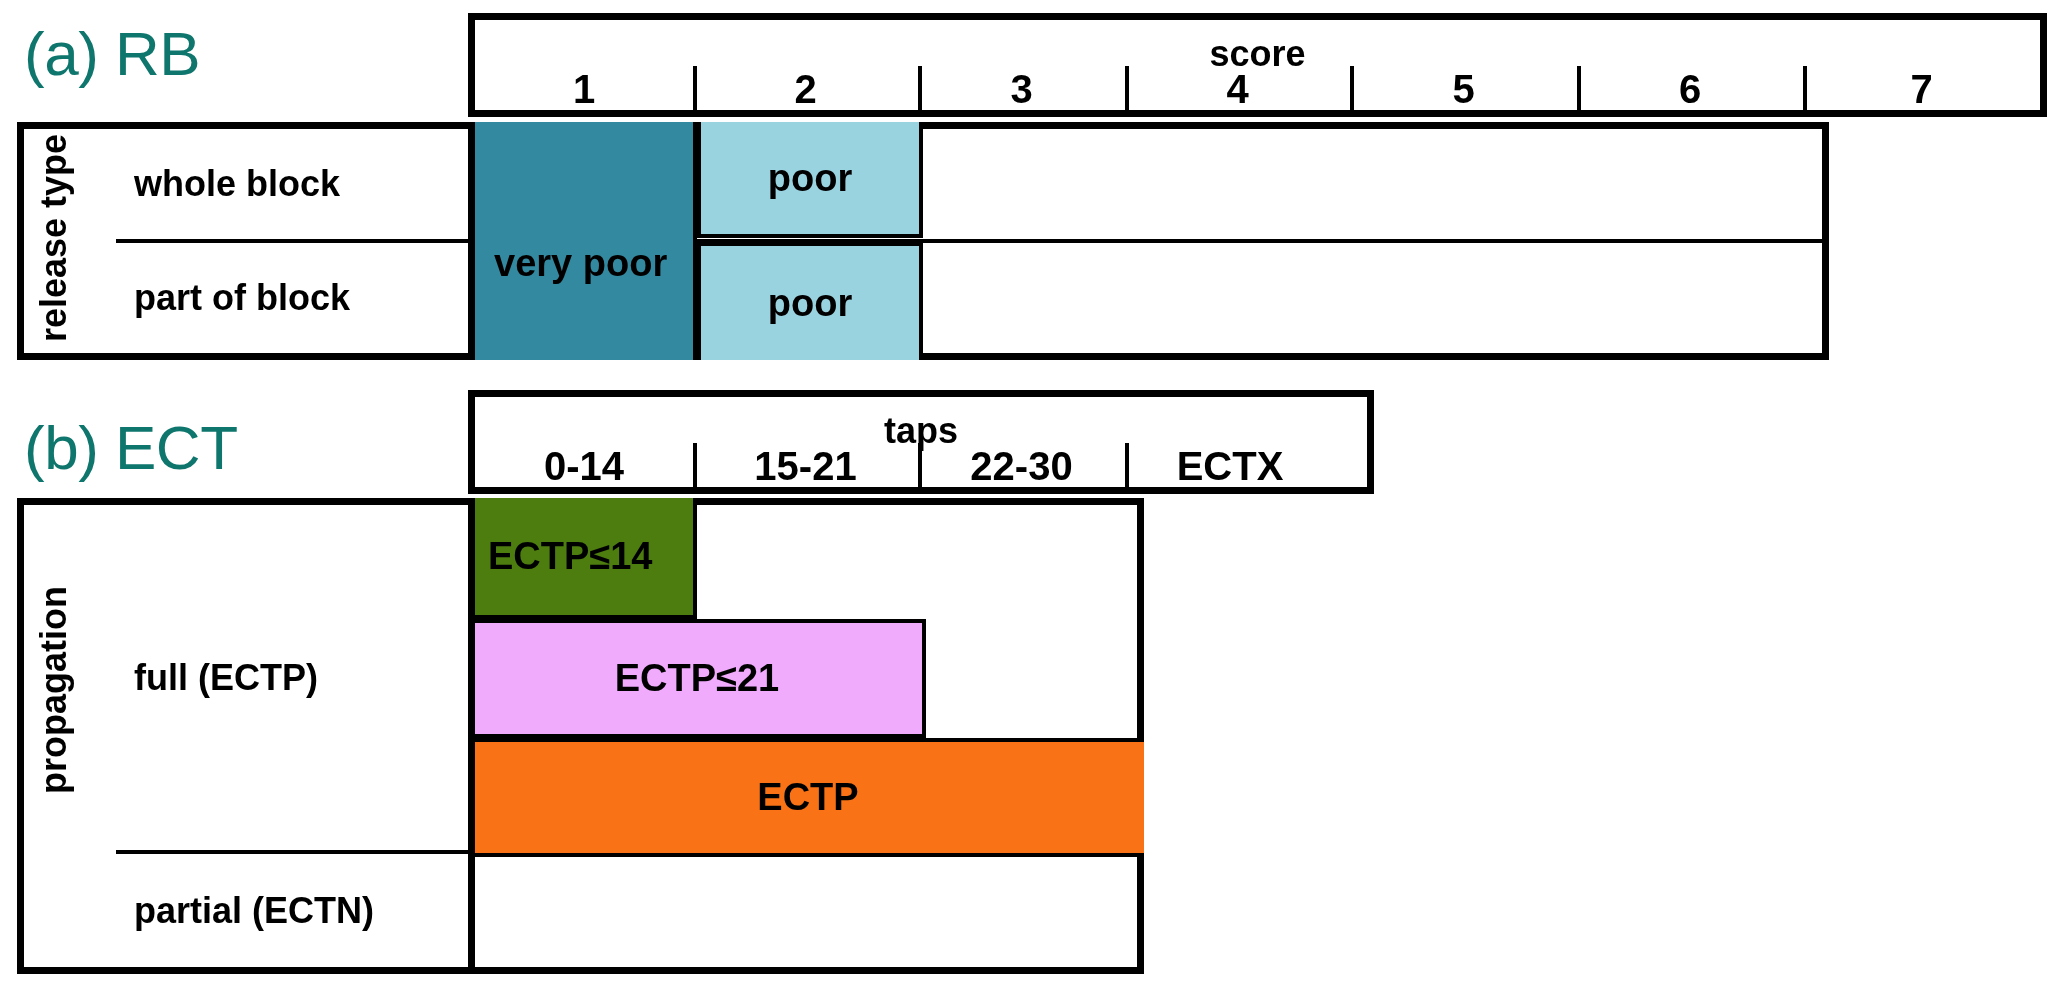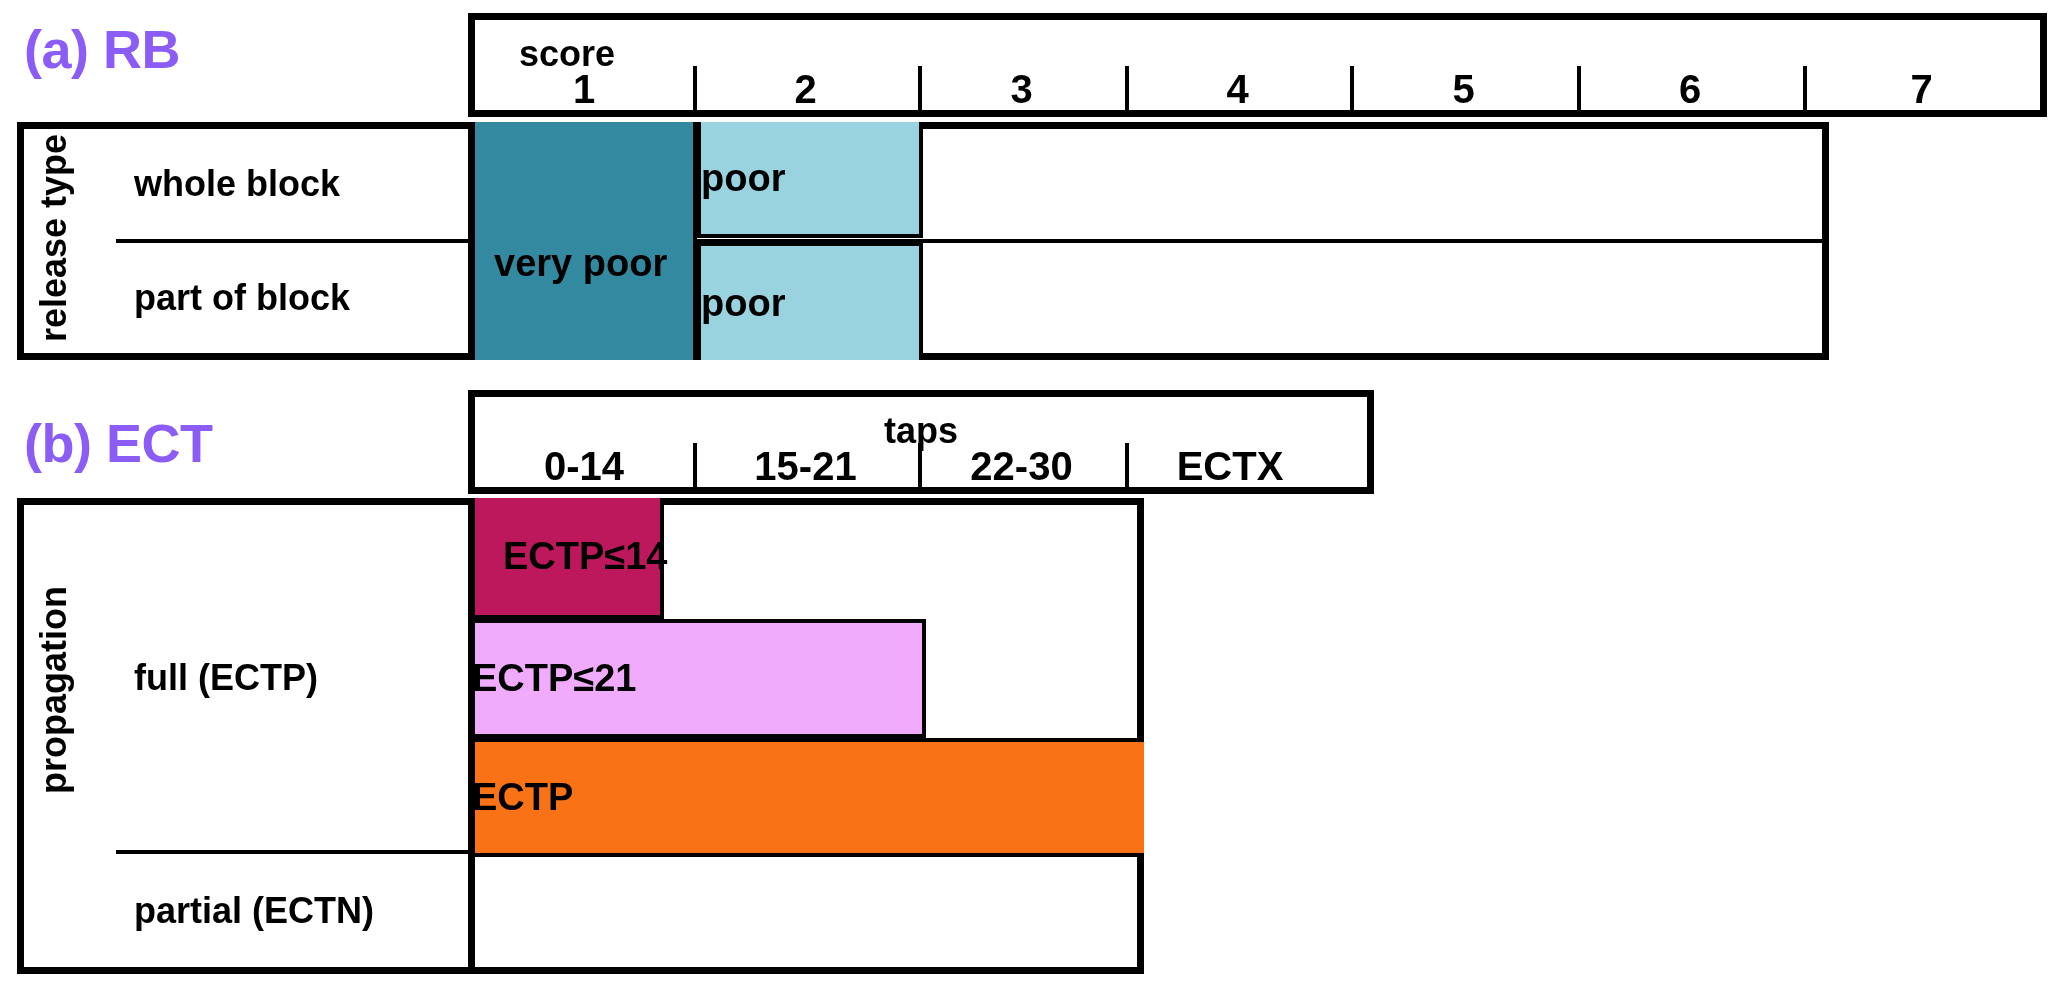--- a/index.html
+++ b/index.html
@@ -15,23 +15,23 @@
     overflow:hidden;
   }
 
   
   .abs{position:absolute;box-sizing:border-box;}
   .ctr{display:flex;align-items:center;justify-content:center;}
   .lft{display:flex;align-items:center;justify-content:flex-start;}
 
   
   .panel-caption{
-    font-size:54px;
-    font-weight:bold;
-    color:#8b5cf6;
+    font-size:62px;
+    font-weight:normal;
+    color:#0f766e;
     letter-spacing:-0.5px;
     white-space:nowrap;
   }
 
   
   .frame{
     border:7px solid #000;
     background:transparent;
   }
   .frame-header{
@@ -78,36 +78,37 @@
     height:4px;
     background:#000;
   }
 
   
   .bar{
     border:4px solid #000;
     box-sizing:border-box;
     display:flex;
     align-items:center;
+    justify-content:center;
     font-size:38px;
     font-weight:bold;
     color:#000;
     white-space:nowrap;
   }
 </style>
 </head>
 <body>
 
 <div id="stage">
 
   <div class="abs panel-caption" style="left:24px; top:18px;">(a) RB</div>
 
   <div class="abs frame-header" style="left:468px; top:13px; width:1579px; height:104px;">
 
-    <div class="abs group-title" style="left:0; right:0; top:13px; margin-left:44px;">score</div>
+    <div class="abs group-title" style="left:0; right:0; top:13px; text-align:center;">score</div>
 
     <div class="col-sep" style="left:218px; top:46px; height:45px;"></div>
     <div class="col-sep" style="left:443px; top:46px; height:45px;"></div>
     <div class="col-sep" style="left:650px; top:46px; height:45px;"></div>
     <div class="col-sep" style="left:875px; top:46px; height:45px;"></div>
     <div class="col-sep" style="left:1102px; top:46px; height:45px;"></div>
     <div class="col-sep" style="left:1328px; top:46px; height:45px;"></div>
 
     <div class="abs col-label ctr" style="left:0px;    top:44px; width:218px; height:50px;">1</div>
     <div class="abs col-label ctr" style="left:218px;  top:44px; width:225px; height:50px;">2</div>
@@ -166,22 +167,22 @@
     <div class="abs" style="left:-55px; top:160px; width:170px; height:50px;">
       <div class="axis-label ctr" style="width:170px;height:50px;">propagation</div>
     </div>
 
     <div class="thin-rule" style="left:92px; top:345px; width:1028px;"></div>
 
     <div class="abs row-label lft" style="left:110px; top:0px;   width:330px; height:345px; justify-content:flex-start;">full (ECTP)</div>
     <div class="abs row-label lft" style="left:110px; top:345px; width:330px; height:121px;">partial (ECTN)</div>
   </div>
 
-  <div class="abs bar" style="left:468px; top:498px; width:196px; height:121px; background:#be185d;
-              border-top:none; justify-content:flex-start; padding-left:31px;">
+  <div class="abs bar" style="left:468px; top:498px; width:229px; height:121px; background:#4d7c0f;
+              border-top:none; justify-content:flex-start; padding-left:16px;">
     <span>ECTP≤14</span>
   </div>
 
   <div class="abs bar" style="left:468px; top:619px; width:458px; height:119px; background:#f0abfc;">
     <span>ECTP≤21</span>
   </div>
 
   <div class="abs bar" style="left:468px; top:738px; width:676px; height:119px; background:#f97316;
               border-right:none;">
     <span>ECTP</span>

